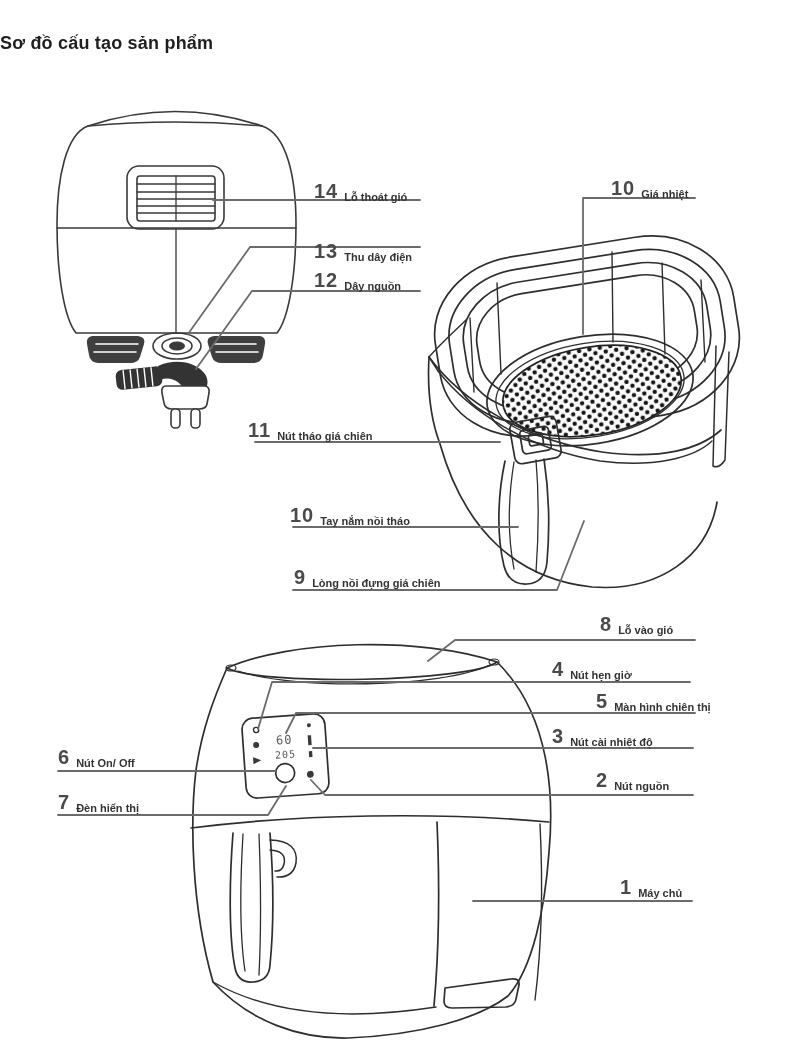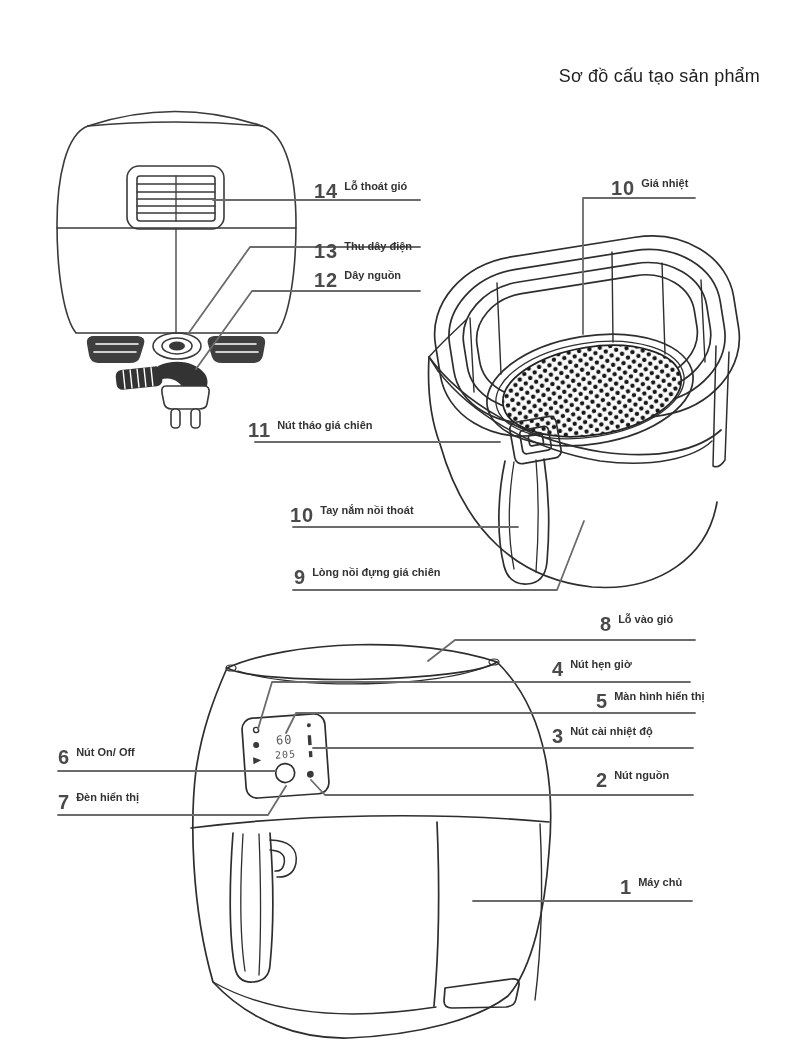--- a/index.html
+++ b/index.html
@@ -1,21 +1,21 @@
 <!DOCTYPE html>
 <html><head>
 <meta charset="utf-8">
 <style>
   html,body{margin:0;padding:0;background:#ffffff;}
   body{width:800px;height:1048px;position:relative;overflow:hidden;
        font-family:"Liberation Sans", sans-serif;}
-  .title{position:absolute;top:33px;left:0;width:760px;text-align:right;
-         font-size:18px;font-weight:400;color:#1f1f1f;letter-spacing:.2px;margin-top:33px;}
+  .title{position:absolute;top:33px;left:0;width:760px;text-align:left;
+         font-size:18px;font-weight:700;color:#1f1f1f;letter-spacing:.2px;}
   .art{position:absolute;left:0;top:0;}
-  .part-label{position:absolute;display:flex;align-items:flex-start;gap:6px;white-space:nowrap;}
+  .part-label{position:absolute;display:flex;align-items:flex-end;gap:6px;white-space:nowrap;}
   .part-label .num{font-size:20px;font-weight:700;color:#4a4a4a;letter-spacing:1px;}
   .part-label .txt{font-size:11px;font-weight:600;color:#333333;}
 </style>
 </head>
 <body>
 
 <div class="title">Sơ đồ cấu tạo sản phẩm</div>
 
 <svg class="art" width="800" height="1048" viewBox="0 0 800 1048">
   <defs>
@@ -142,37 +142,37 @@
 <div class="part-label" style="left:611px;top:177px">
   <span class="num">10</span>
   <span class="txt">Giá nhiệt</span>
 </div>
 <div class="part-label" style="left:248px;top:419px">
   <span class="num">11</span>
   <span class="txt">Nút tháo giá chiên</span>
 </div>
 <div class="part-label" style="left:290px;top:504px">
   <span class="num">10</span>
-  <span class="txt">Tay nắm nồi thoát</span>
+  <span class="txt">Tay nắm nồi tháo</span>
 </div>
 <div class="part-label" style="left:294px;top:566px">
   <span class="num">9</span>
   <span class="txt">Lòng nồi đựng giá chiên</span>
 </div>
 <div class="part-label" style="left:600px;top:613px">
   <span class="num">8</span>
   <span class="txt">Lỗ vào gió</span>
 </div>
 <div class="part-label" style="left:552px;top:658px">
   <span class="num">4</span>
   <span class="txt">Nút hẹn giờ</span>
 </div>
 <div class="part-label" style="left:596px;top:690px">
   <span class="num">5</span>
-  <span class="txt">Màn hình hiển thị</span>
+  <span class="txt">Màn hình chiên thị</span>
 </div>
 <div class="part-label" style="left:552px;top:725px">
   <span class="num">3</span>
   <span class="txt">Nút cài nhiệt độ</span>
 </div>
 <div class="part-label" style="left:596px;top:769px">
   <span class="num">2</span>
   <span class="txt">Nút nguồn</span>
 </div>
 <div class="part-label" style="left:58px;top:746px">

